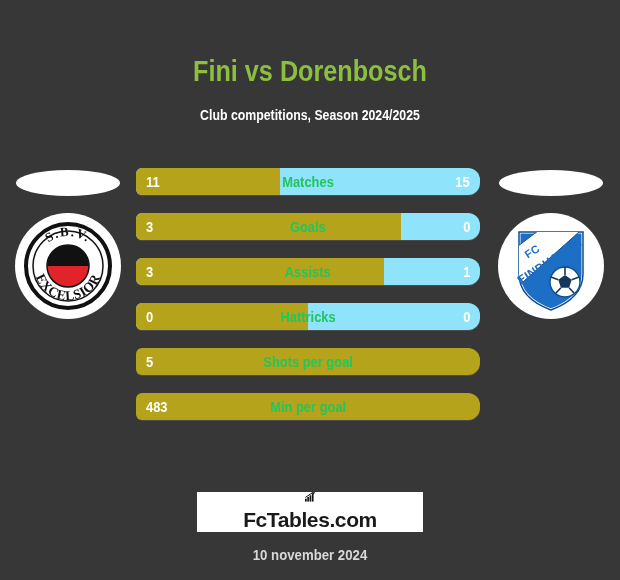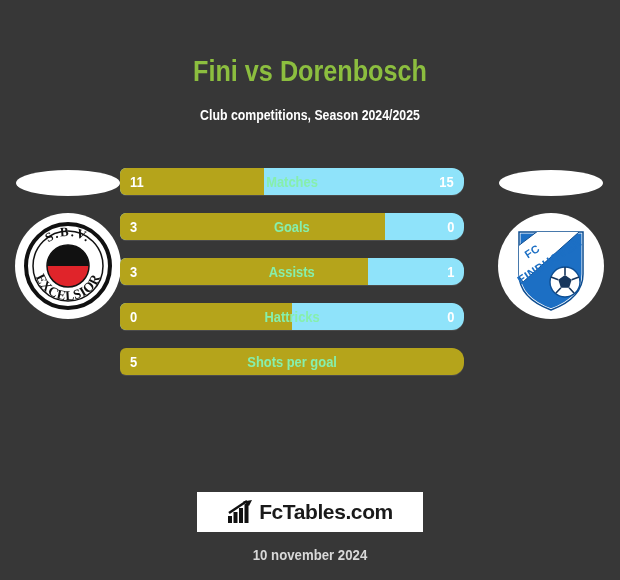--- a/index.html
+++ b/index.html
@@ -69,21 +69,21 @@
     width: 108px;
     height: 108px;
   }
   .crest.left  { left: 14px; }
   .crest.right { left: 497px; }
   .crest svg { display: block; width: 108px; height: 108px; }
 
   
   .rows {
     position: absolute;
-    left: 120px;
+    left: 136px;
     top: 124px;
     width: 344px;
   }
   .row {
     position: relative;
     height: 27px;
     margin-bottom: 18px;
   }
   .bar {
     position: absolute;
@@ -115,21 +115,21 @@
   .value.home  { left: 10px;  transform-origin: left center; }
   .value.away  { right: 10px; transform-origin: right center; }
   .label {
     position: absolute;
     top: 0;
     left: 0;
     right: 0;
     height: 43px;
     line-height: 27px;
     text-align: center;
-    color: #86efac;
+    color: #22c55e;
     font-size: 15px;
     font-weight: bold;
     white-space: nowrap;
     pointer-events: none;
   }
   .label span {
     display: inline-block;
     transform: scaleX(0.86);
   }
 
@@ -138,20 +138,21 @@
     position: absolute;
     left: 197px;
     top: 448px;
     width: 226px;
     height: 40px;
     background: #ffffff;
     display: flex;
     align-items: center;
     justify-content: center;
     gap: 6px;
+    flex-direction: column;
   }
   .logo-icon { width: 26px; height: 24px; display: block; }
   .logo-text {
     color: #1a1a1a;
     font-size: 21px;
     font-weight: bold;
     letter-spacing: -0.4px;
     white-space: nowrap;
   }
   .date {
@@ -267,20 +268,25 @@
       <div class="label"><span>Hattricks</span></div>
     </div>
 
 
     <div class="row single">
       <div class="bar"></div>
       <div class="value home">5</div>
       <div class="label"><span>Shots per goal</span></div>
     </div>
 
+    <div class="row single">
+      <div class="bar"></div>
+      <div class="value home">483</div>
+      <div class="label"><span>Min per goal</span></div>
+    </div>
 
   </div>
 
   <div class="logo-box">
     <svg class="logo-icon" viewBox="0 0 26 24" xmlns="http://www.w3.org/2000/svg">
       <rect x="1" y="16" width="4" height="7" fill="#111111"></rect>
       <rect x="6.5" y="12" width="4" height="11" fill="#111111"></rect>
       <rect x="12" y="8" width="4" height="15" fill="#111111"></rect>
       <rect x="17.5" y="4" width="4" height="19" fill="#111111"></rect>
       <path d="M 2,13 L 20,1" stroke="#111111" stroke-width="2.4" fill="none"></path>

